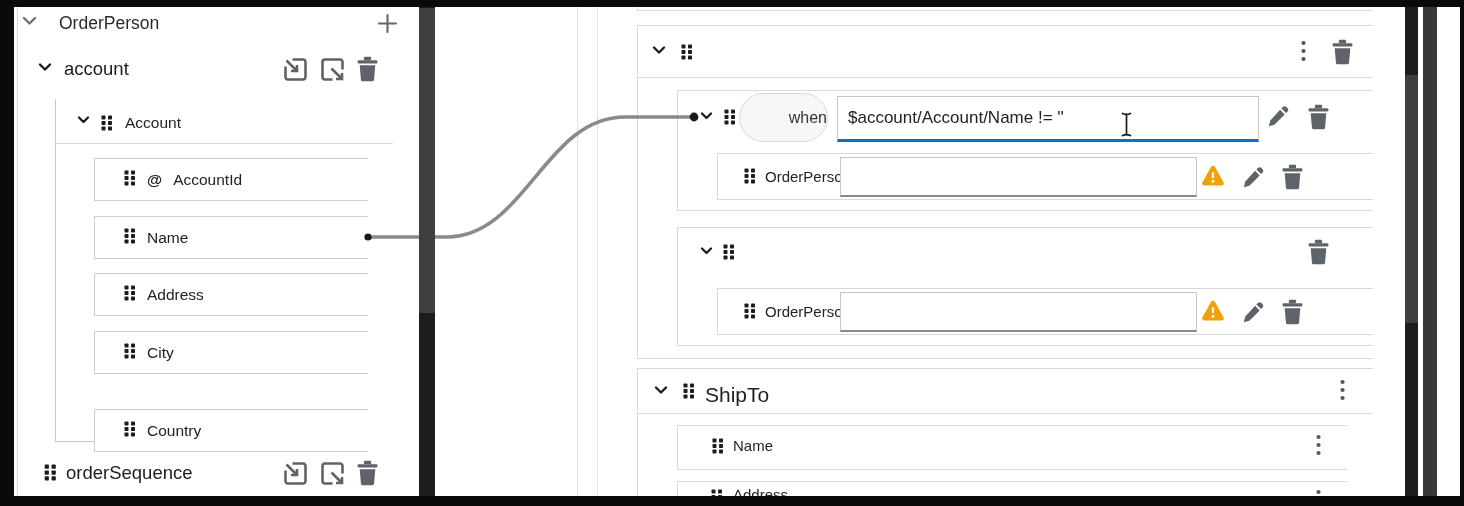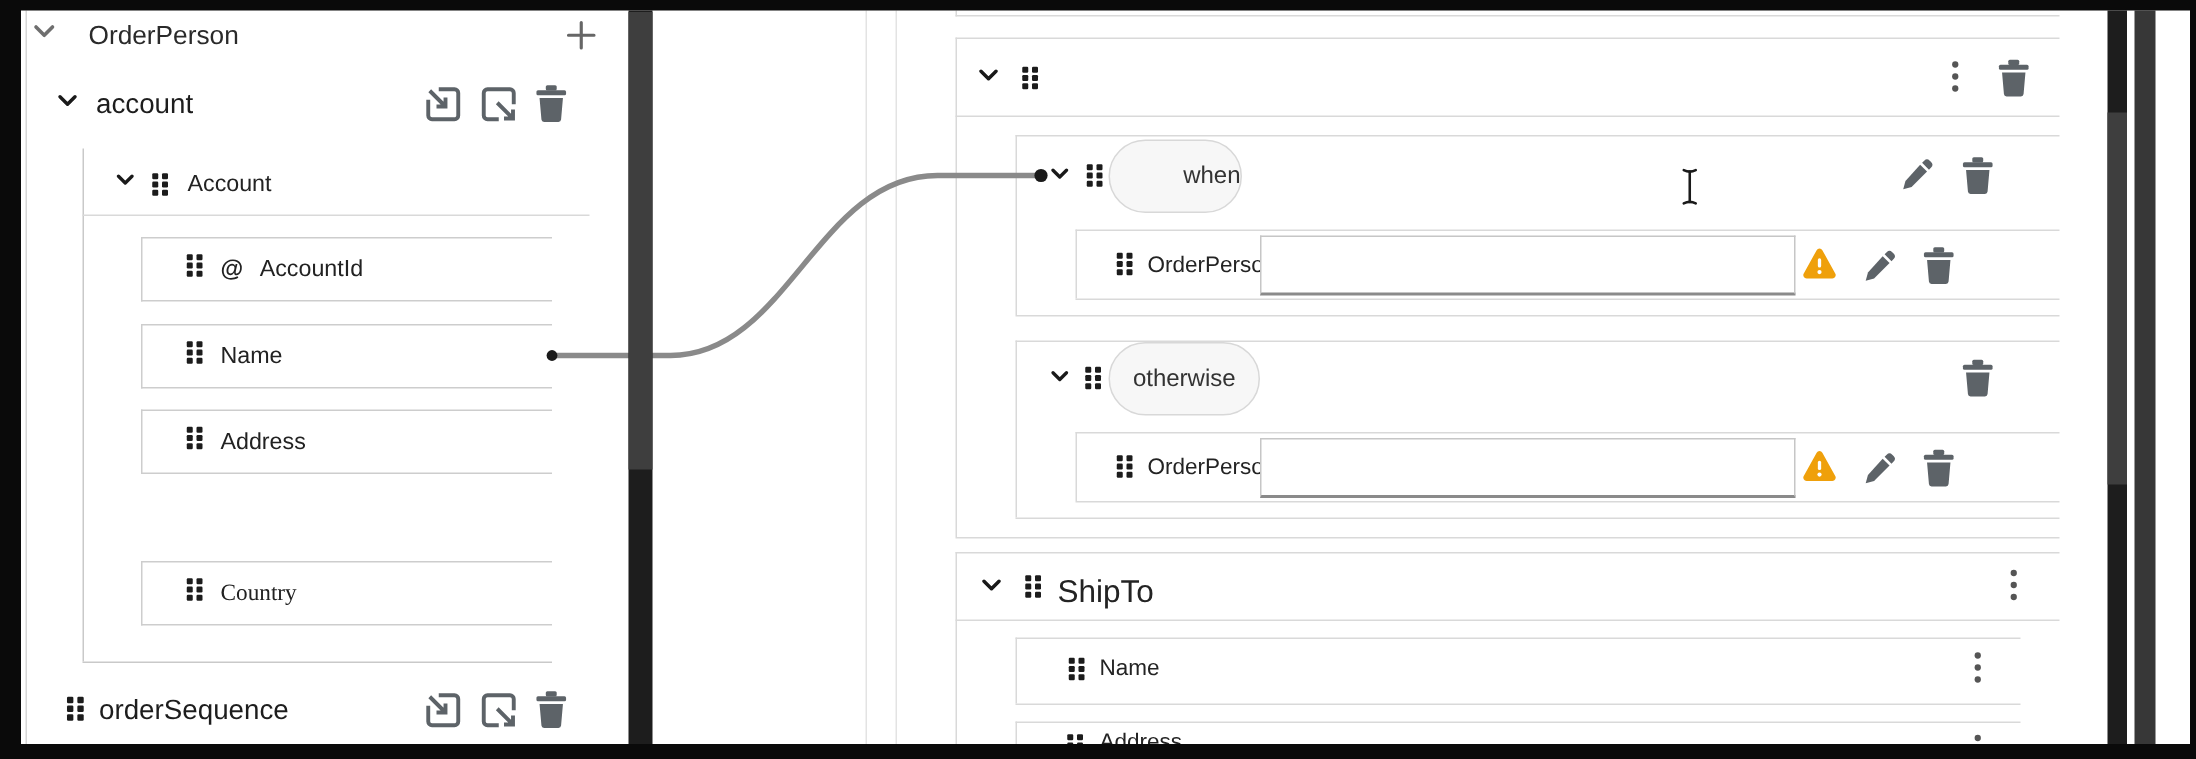--- a/index.html
+++ b/index.html
@@ -139,32 +139,46 @@
             <rect x="7" y="0.5" width="4" height="4" rx="0.8"></rect>
             <rect x="0.5" y="6" width="4" height="4" rx="0.8"></rect>
             <rect x="7" y="6" width="4" height="4" rx="0.8"></rect>
             <rect x="0.5" y="11.5" width="4" height="4" rx="0.8"></rect>
             <rect x="7" y="11.5" width="4" height="4" rx="0.8"></rect>
           </g>
         </svg></span>
 
     <span>Address</span>
   </div>
-  <div class="tree-item" style="top:374px;font-family:Liberation Serif, serif;">
+  <div class="tree-item" style="top:331px;">
     <span><svg width="12" height="16" viewBox="0 0 12 16">
           <g fill="#1c1c1c">
             <rect x="0.5" y="0.5" width="4" height="4" rx="0.8"></rect>
             <rect x="7" y="0.5" width="4" height="4" rx="0.8"></rect>
             <rect x="0.5" y="6" width="4" height="4" rx="0.8"></rect>
             <rect x="7" y="6" width="4" height="4" rx="0.8"></rect>
             <rect x="0.5" y="11.5" width="4" height="4" rx="0.8"></rect>
             <rect x="7" y="11.5" width="4" height="4" rx="0.8"></rect>
           </g>
         </svg></span>
 
+    <span>City</span>
+  </div>
+  <div class="tree-item" style="top:409px;">
+    <span><svg width="12" height="16" viewBox="0 0 12 16">
+          <g fill="#1c1c1c">
+            <rect x="0.5" y="0.5" width="4" height="4" rx="0.8"></rect>
+            <rect x="7" y="0.5" width="4" height="4" rx="0.8"></rect>
+            <rect x="0.5" y="6" width="4" height="4" rx="0.8"></rect>
+            <rect x="7" y="6" width="4" height="4" rx="0.8"></rect>
+            <rect x="0.5" y="11.5" width="4" height="4" rx="0.8"></rect>
+            <rect x="7" y="11.5" width="4" height="4" rx="0.8"></rect>
+          </g>
+        </svg></span>
+
     <span>Country</span>
   </div>
 
   <div class="iconbtn" style="left:44px;top:464px;">
     <svg width="13" height="17" viewBox="0 0 12 16">
         <g fill="#1c1c1c">
           <rect x="0.5" y="0.5" width="4" height="4" rx="0.8"></rect>
           <rect x="7" y="0.5" width="4" height="4" rx="0.8"></rect>
           <rect x="0.5" y="6" width="4" height="4" rx="0.8"></rect>
           <rect x="7" y="6" width="4" height="4" rx="0.8"></rect>
@@ -272,20 +286,21 @@
           <rect x="0.5" y="6" width="4" height="4" rx="0.8"></rect>
           <rect x="7" y="6" width="4" height="4" rx="0.8"></rect>
           <rect x="0.5" y="11.5" width="4" height="4" rx="0.8"></rect>
           <rect x="7" y="11.5" width="4" height="4" rx="0.8"></rect>
         </g>
       </svg>
   </div>
   <div class="pill" style="left:739px;top:93px;width:89px;height:49px;justify-content:flex-end;">
     <span>when</span>
   </div>
+  <input class="field-input focused" style="left: 837px; top: 96px; width: 422px; height: 46px;" value="$account/Account/Name != ''">
   <div class="iconbtn" style="left:1268px;top:105px;">
     <svg width="21" height="22" viewBox="0 0 21 22">
         <g fill="#5d6368">
           <path d="M14.8 2.1 a2.6 2.6 0 0 1 3.7 0 l0.9 0.9 a2.6 2.6 0 0 1 0 3.7 l-1.4 1.4 -4.6 -4.6 Z"></path>
           <path d="M12.1 4.8 l4.6 4.6 -10.3 10.3 -5.6 1.5 1.5 -5.6 Z"></path>
         </g>
       </svg>
   </div>
   <div class="iconbtn" style="left:1307px;top:104px;">
     <svg width="23" height="26" viewBox="0 0 22 25">
@@ -366,23 +381,20 @@
         <g fill="#1c1c1c">
           <rect x="0.5" y="0.5" width="4" height="4" rx="0.8"></rect>
           <rect x="7" y="0.5" width="4" height="4" rx="0.8"></rect>
           <rect x="0.5" y="6" width="4" height="4" rx="0.8"></rect>
           <rect x="7" y="6" width="4" height="4" rx="0.8"></rect>
           <rect x="0.5" y="11.5" width="4" height="4" rx="0.8"></rect>
           <rect x="7" y="11.5" width="4" height="4" rx="0.8"></rect>
         </g>
       </svg>
   </div>
-  <div class="pill" style="left:739px;top:228px;width:101px;height:49px;">
-    <span>otherwise</span>
-  </div>
   <div class="iconbtn" style="left:1307px;top:239px;">
     <svg width="23" height="26" viewBox="0 0 22 25">
         <g fill="#5d6368">
           <rect x="1.5" y="4" width="19" height="3.2" rx="1"></rect>
           <rect x="7.5" y="0.8" width="7" height="3.4" rx="1"></rect>
           <path d="M3.5 9 h15 l-1.2 13.8 a1.7 1.7 0 0 1 -1.7 1.5 H6.4 a1.7 1.7 0 0 1 -1.7 -1.5 Z"></path>
         </g>
       </svg>
   </div>
 

